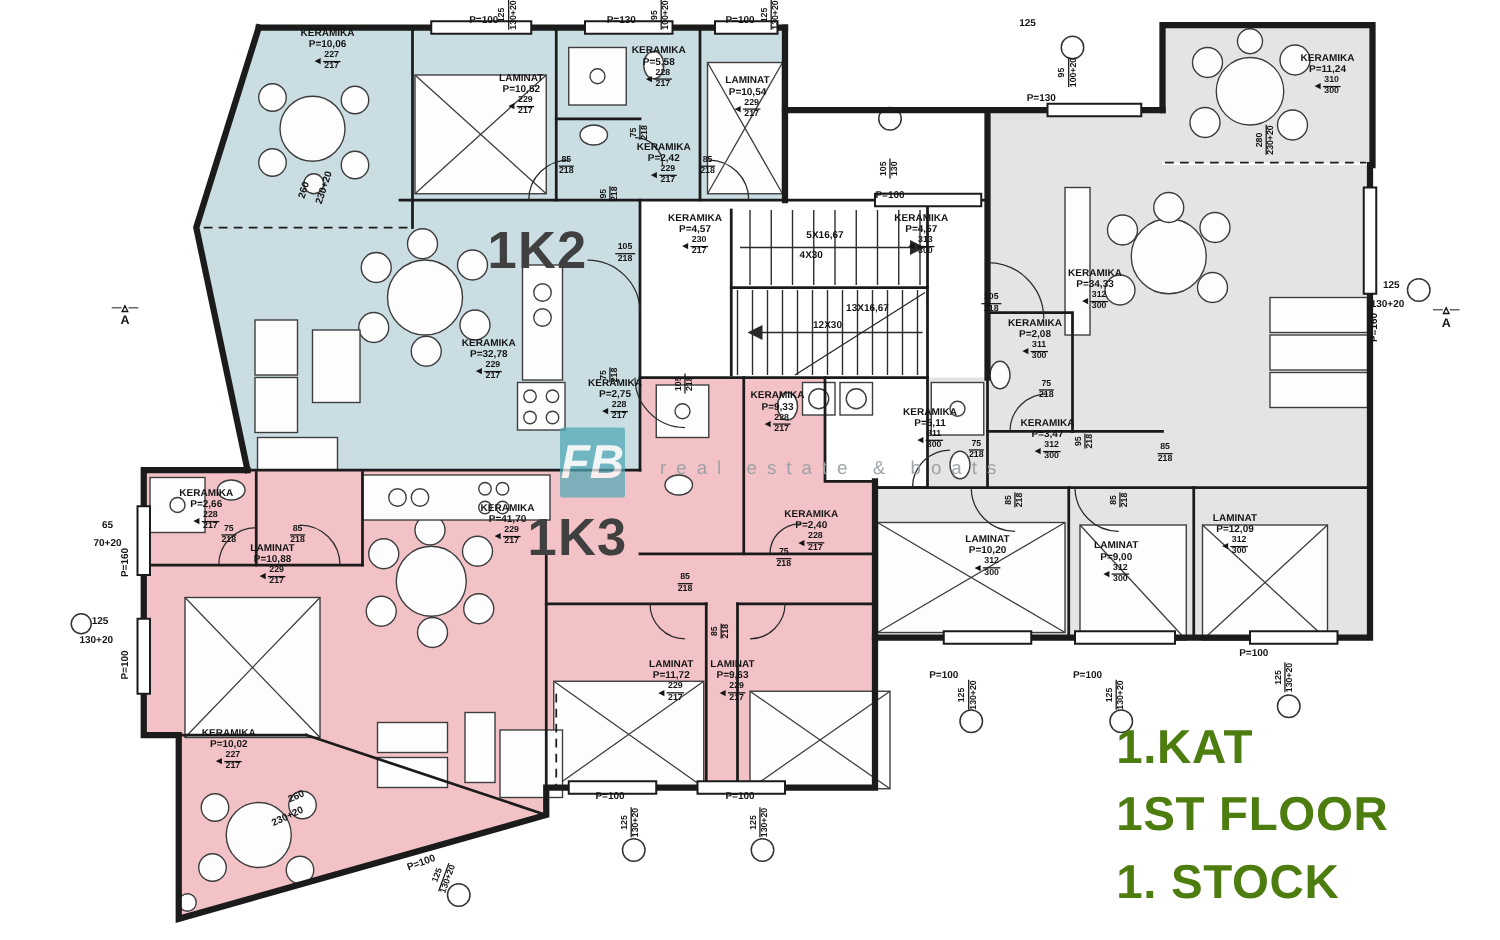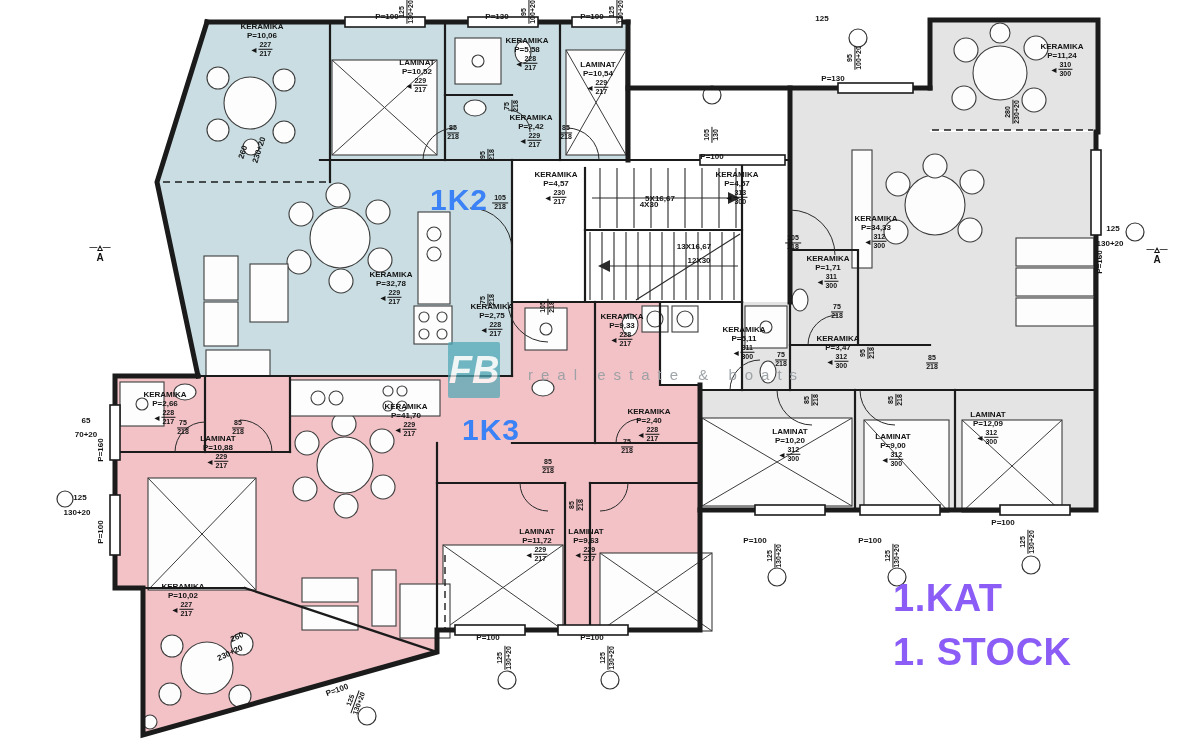--- a/index.html
+++ b/index.html
@@ -13,24 +13,24 @@
   .marker{font-size:6px;line-height:1;}
   .frac{display:inline-block;font-size:7px;line-height:1.15;font-weight:600;}
   .frac .a{display:block;border-bottom:1px solid #141414;padding:0 1px;}
   .frac .b{display:block;}
   .dim-pair{position:absolute;transform:translate(-50%,-50%);font-size:10px;font-weight:600;
     text-align:center;line-height:1.1;white-space:nowrap;color:#141414;}
   .dim-pair .a{display:block;border-bottom:1px solid #141414;padding:0 2px;}
   .dim-pair .b{display:block;}
   .txt{position:absolute;transform:translate(-50%,-50%);font-size:8px;font-weight:600;
     white-space:nowrap;color:#141414;}
-  .big-label{position:absolute;transform:translate(-50%,-50%);font-size:30px;font-weight:800;
-    letter-spacing:1px;color:#3b82f6;margin-left:29px;}
+  .big-label{position:absolute;transform:translate(-50%,-50%);font-size:42px;font-weight:800;
+    letter-spacing:1px;color:#404040;}
   .floor-titles{position:absolute;left:893px;top:572px;font-size:38px;font-weight:800;
-    line-height:1.42;color:#8b5cf6;letter-spacing:0.5px;}
+    line-height:1.42;color:#4d7c0f;letter-spacing:0.5px;}
   .sec-marker{position:absolute;transform:translate(-50%,-50%);text-align:center;
     font-size:10px;font-weight:700;line-height:1;color:#111;}
   .sec-marker .tri{font-size:11px;letter-spacing:0;}
   .wm{position:absolute;left:448px;top:342px;display:flex;align-items:flex-start;}
   .wm-logo{width:52px;height:56px;background:var(--wm_teal);opacity:.72;color:#fff;
     font-weight:800;font-style:italic;font-size:38px;display:flex;align-items:center;
     justify-content:center;border-radius:2px;}
   .wm-text{margin-left:28px;padding-top:6px;}
   .wm-title{font-size:25px;font-weight:800;letter-spacing:11px;color:var(--wm_teal);opacity:.8;}
   .wm-sub{font-size:15px;font-weight:400;letter-spacing:8px;color:#9aa0a4;margin-top:18px;opacity:.95;}
@@ -409,21 +409,21 @@
         <div class="rl-frac">
           <span class="marker" data-name="level-marker-icon">◀</span>
           <div class="frac" data-name="level-fraction">
             <span class="a">310</span>
             <span class="b">300</span>
           </div>
         </div>
       </div>
       <div class="room-label" data-name="room-label" style="left: 828px; top: 272px; transform: translate(-50%, -50%);">
         <div>KERAMIKA</div>
-        <div>P=1,71</div>
+        <div>P=2,08</div>
         <div class="rl-frac">
           <span class="marker" data-name="level-marker-icon">◀</span>
           <div class="frac" data-name="level-fraction">
             <span class="a">311</span>
             <span class="b">300</span>
           </div>
         </div>
       </div>
       <div class="room-label" data-name="room-label" style="left: 838px; top: 352px; transform: translate(-50%, -50%);">
         <div>KERAMIKA</div>
@@ -639,24 +639,24 @@
       <div class="txt" data-name="dimension-text" style="left: 488px; top: 637px; transform: translate(-50%, -50%);">P=100</div>
       <div class="txt" data-name="dimension-text" style="left: 592px; top: 637px; transform: translate(-50%, -50%);">P=100</div>
       <div class="txt" data-name="dimension-text" style="left: 755px; top: 540px; transform: translate(-50%, -50%);">P=100</div>
       <div class="txt" data-name="dimension-text" style="left: 870px; top: 540px; transform: translate(-50%, -50%);">P=100</div>
       <div class="txt" data-name="dimension-text" style="left: 1003px; top: 522px; transform: translate(-50%, -50%);">P=100</div>
       <div class="txt" data-name="dimension-text" style="left: 337px; top: 690px; transform: translate(-50%, -50%) rotate(-20deg);">P=100</div>
       <div class="txt" data-name="dimension-text" style="left: 237px; top: 637px; transform: translate(-50%, -50%) rotate(-25deg);">260</div>
       <div class="txt" data-name="dimension-text" style="left: 230px; top: 653px; transform: translate(-50%, -50%) rotate(-25deg);">230+20</div>
       <div class="txt" data-name="dimension-text" style="left: 243px; top: 152px; transform: translate(-50%, -50%) rotate(-72deg);">260</div>
       <div class="txt" data-name="dimension-text" style="left: 259px; top: 150px; transform: translate(-50%, -50%) rotate(-72deg);">230+20</div>
-      <div class="txt" data-name="dimension-text" style="left: 652px; top: 198px; transform: translate(-50%, -50%); padding-left: 16px;">5X16,67</div>
+      <div class="txt" data-name="dimension-text" style="left: 652px; top: 188px; transform: translate(-50%, -50%); padding-left: 16px;">5X16,67</div>
       <div class="txt" data-name="dimension-text" style="left: 649px; top: 204px; transform: translate(-50%, -50%);">4X30</div>
       <div class="txt" data-name="dimension-text" style="left: 694px; top: 246px; transform: translate(-50%, -50%);">13X16,67</div>
-      <div class="txt" data-name="dimension-text" style="left: 699px; top: 260px; transform: translate(-50%, -50%);">12X30</div>
+      <div class="txt" data-name="dimension-text" style="left: 662px; top: 260px; transform: translate(-50%, -50%);">12X30</div>
       <div class="big-label" data-name="unit-label-1k2" style="left: 430px; top: 200px; transform: translate(-50%, -50%);">1K2</div>
       <div class="big-label" data-name="unit-label-1k3" style="left: 462px; top: 430px; transform: translate(-50%, -50%);">1K3</div>
       <div class="sec-marker" data-name="section-marker" style="left: 100px; top: 252px; transform: translate(-50%, -50%);">
         <div class="tri">─▵─</div>
         <div>A</div>
       </div>
       <div class="sec-marker" data-name="section-marker" style="left: 1157px; top: 254px; transform: translate(-50%, -50%);">
         <div class="tri">─▵─</div>
         <div>A</div>
       </div>
@@ -664,20 +664,21 @@
 
   <div class="wm" data-name="watermark">
     <div class="wm-logo" data-name="fidius-broker-logo">FB</div>
     <div class="wm-text">
       <div class="wm-sub" data-name="watermark-subtitle">real estate &amp; boats</div>
     </div>
   </div>
 
   <div class="floor-titles" data-name="floor-title-block">
     <div data-name="floor-title-hr">1.KAT</div>
+    <div data-name="floor-title-en">1ST FLOOR</div>
     <div data-name="floor-title-de">1. STOCK</div>
   </div>
 </div>
 
 <style>
   .fill-teal{fill:var(--unit_teal);stroke:none;}
   .fill-pink{fill:var(--unit_pink);stroke:none;}
   .fill-gray{fill:var(--unit_gray);stroke:none;}
   .wall-thick path{stroke:var(--wall);stroke-width:5;fill:none;stroke-linecap:square;}
   .wall-med path{stroke:var(--wall);stroke-width:2.2;fill:none;stroke-linecap:square;}

